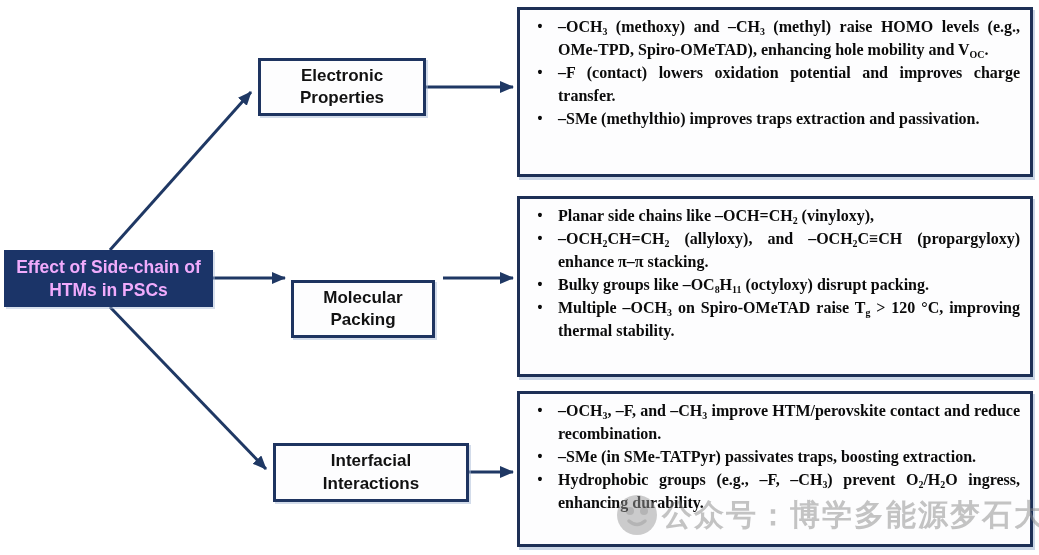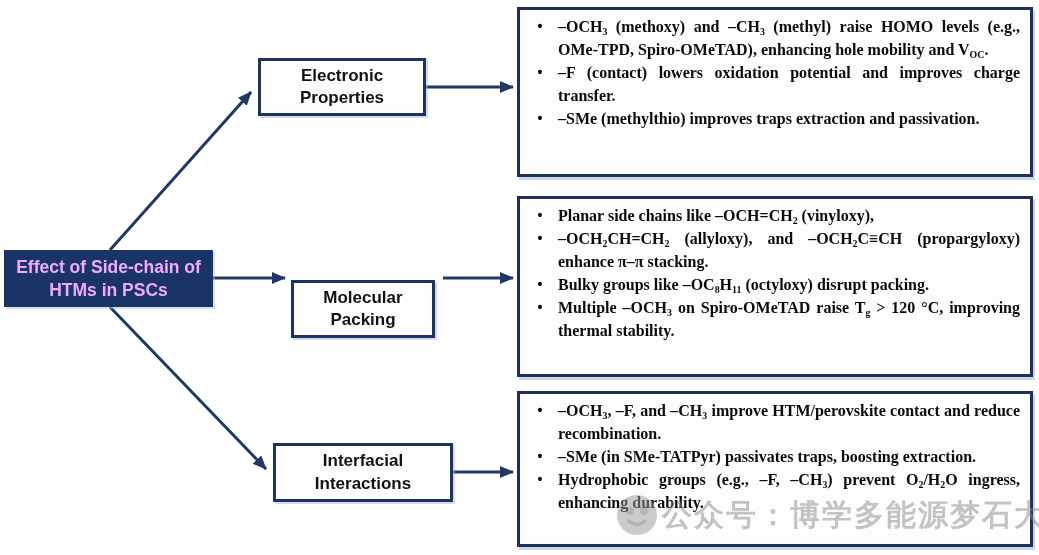--- a/index.html
+++ b/index.html
@@ -42,21 +42,21 @@
     text-align: center;
     font-size: 17px;
     line-height: 1.3;
     z-index: 2;
     box-sizing: border-box;
     box-shadow: 2px 2px 0 rgba(168,186,214,0.5);
     padding: 0 14px;
   }
   .branch-electronic  { left: 258px; top: 58px;  width: 168px; height: 58px; }
   .branch-molecular   { left: 291px; top: 248px; width: 144px; height: 58px; margin-top: 32px; }
-  .branch-interfacial { left: 273px; top: 443px; width: 180px; height: 59px; align-items: center; }
+  .branch-interfacial { left: 273px; top: 443px; width: 196px; height: 59px; align-items: center; }
   .info-box {
     position: absolute;
     left: 517px;
     width: 516px;
     background: #fdfdfe;
     border: 3px solid #1e3056;
     box-sizing: border-box;
     box-shadow: 2px 3px 0 rgba(160,180,210,0.55);
     padding: 5px 10px 5px 2px;
     z-index: 2;

